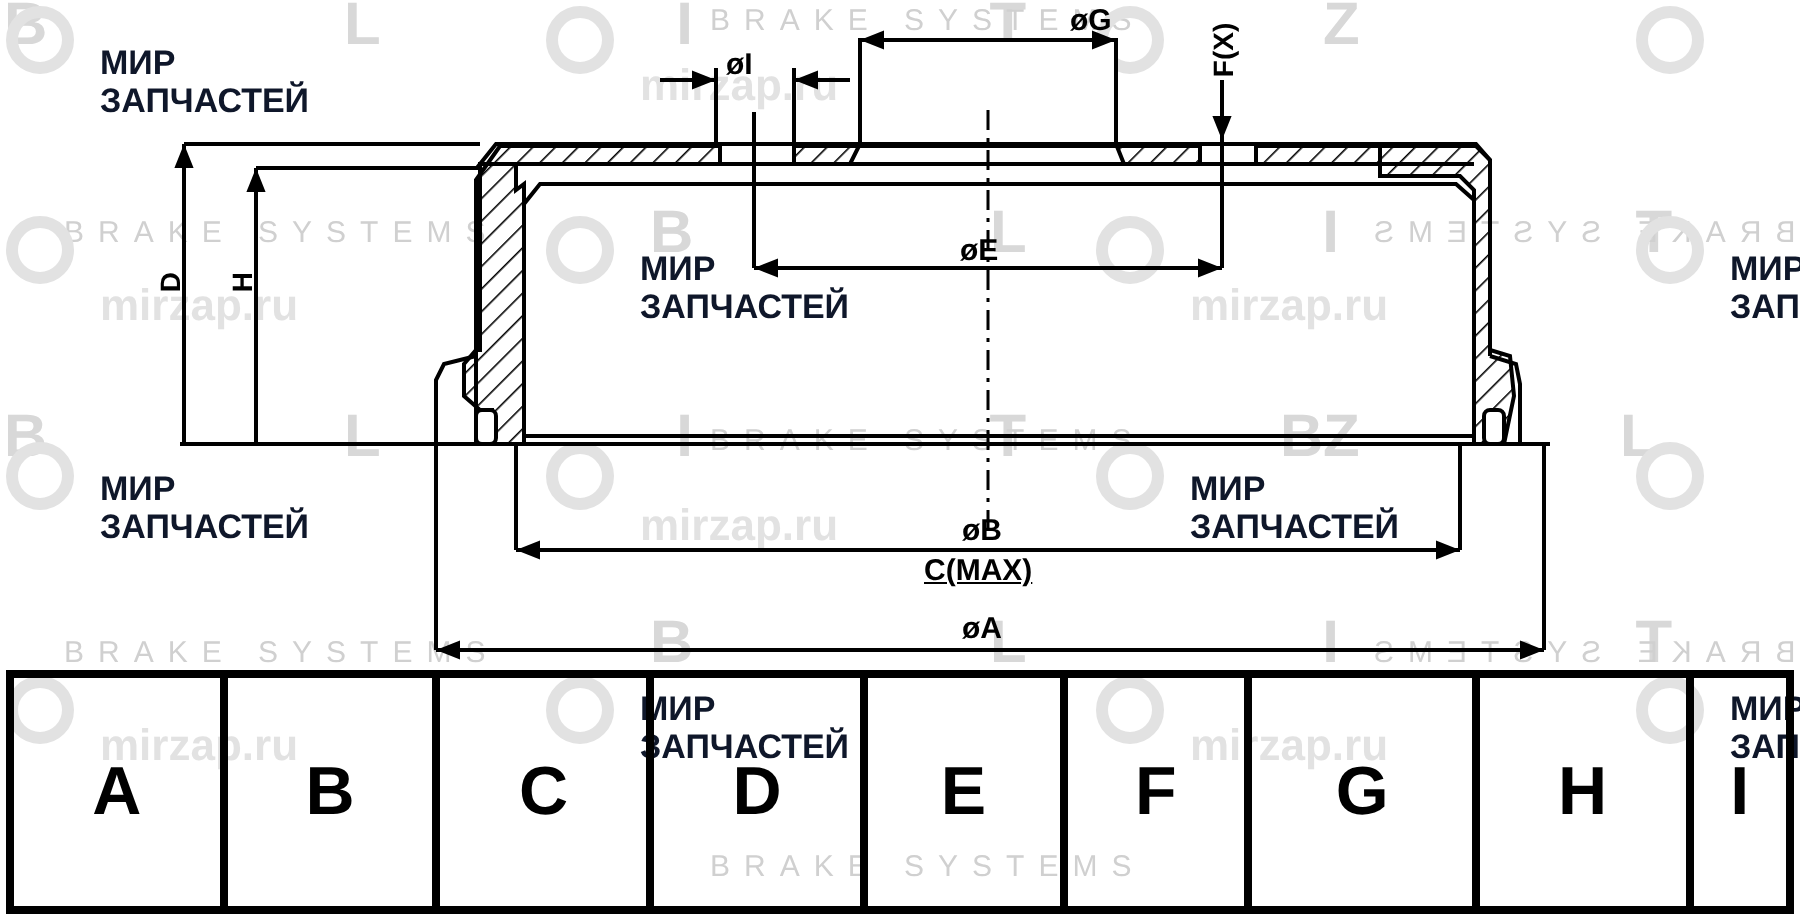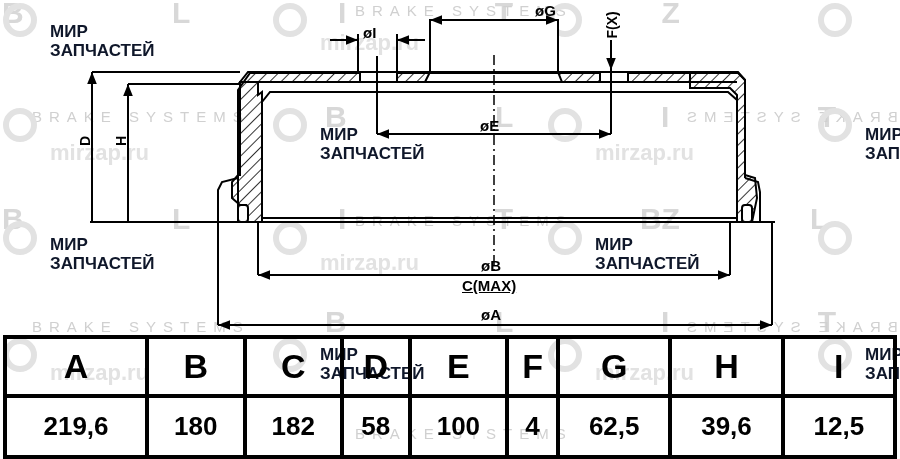--- a/index.html
+++ b/index.html
@@ -186,25 +186,14 @@
     <td>A</td>
     <td>B</td>
     <td>C</td>
     <td>D</td>
     <td>E</td>
     <td>F</td>
     <td>G</td>
     <td>H</td>
     <td>I</td>
   </tr>
-  <tr class="vals">
-    <td>219,6</td>
-    <td>180</td>
-    <td>182</td>
-    <td>58</td>
-    <td>100</td>
-    <td>4</td>
-    <td>62,5</td>
-    <td>39,6</td>
-    <td>12,5</td>
-  </tr>
 </tbody>
   </table>
 
 </body></html>

